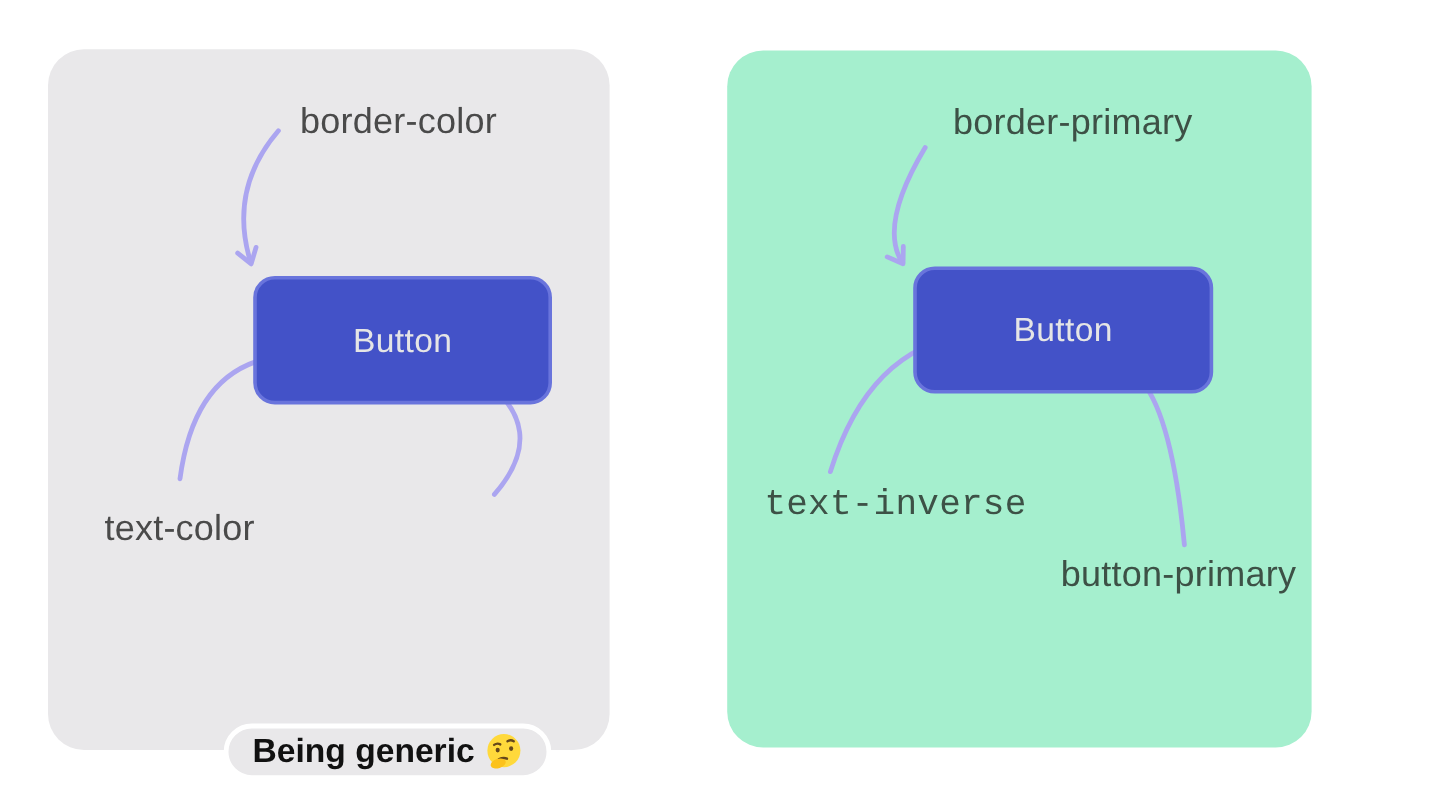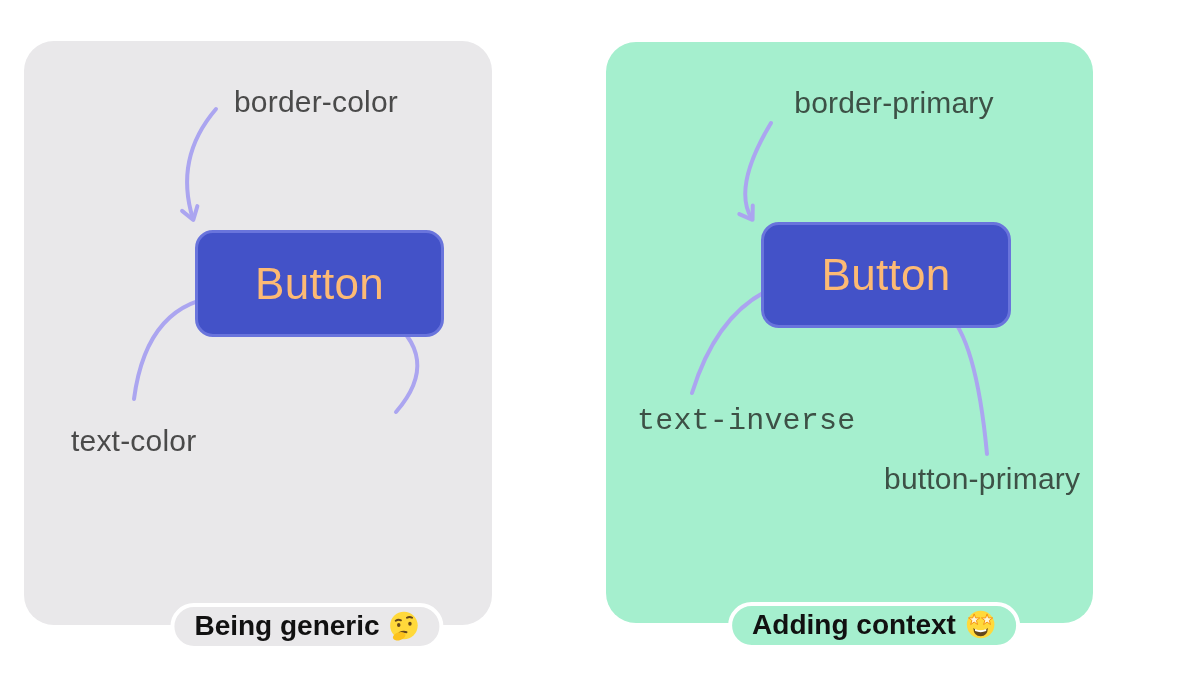--- a/index.html
+++ b/index.html
@@ -4,21 +4,21 @@
 <style>
   html,body{margin:0;padding:0;}
   body{
     width:1200px;height:675px;position:relative;overflow:hidden;
     background:#ffffff;
     font-family:"Liberation Sans", sans-serif;
   }
   .panel{
     position:absolute;border-radius:30px;
   }
-  .panel-generic{left:24px;top:41px;width:468px;height:584px;background:#e9e8ea;}
+  .panel-generic{left:40px;top:41px;width:468px;height:584px;background:#e9e8ea;}
   .panel-context{left:606px;top:42px;width:487px;height:581px;background:#a5efce;}
 
   .annotation{
     position:absolute;white-space:nowrap;
     font-size:30px;font-weight:400;letter-spacing:.2px;
   }
   .panel-generic .annotation{color:#4a4a4a;}
   .panel-context .annotation{color:#3d5146;}
   .annotation.centered{transform:translateX(-50%);}
 
@@ -32,21 +32,21 @@
   .pos-button-primary{left:278px;top:420px;}
 
   .demo-button{
     position:absolute;display:flex;align-items:center;justify-content:center;
     background:#4352c8;border:3px solid #6974dc;border-radius:18px;
     box-sizing:border-box;cursor:pointer;
   }
   .panel-generic .demo-button{left:171px;top:189px;width:249px;height:107px;}
   .panel-context .demo-button{left:155px;top:180px;width:250px;height:106px;}
   .demo-button .btn-label{
-    color:#fdba74;font-size:44px;font-weight:500;letter-spacing:.3px;
+    color:#e5e5e5;font-size:28px;font-weight:500;letter-spacing:.3px;
   }
 
   .arrows{position:absolute;left:0;top:0;overflow:visible;pointer-events:none;}
 
   .caption-pill{
     position:absolute;transform:translateX(-50%);
     display:flex;align-items:flex-start;gap:9px;
     border:4px solid #ffffff;border-radius:28px;
     padding:3px 20px 4px 20px;box-sizing:border-box;
     font-size:28px;font-weight:600;color:#111111;white-space:nowrap;
@@ -112,25 +112,15 @@
     <span class="annotation centered pos-border-primary">border-primary</span>
 
     <div class="demo-button">
       <span class="btn-label">Button</span>
     </div>
 
     <span class="annotation pos-text-inverse">text-inverse</span>
 
     <span class="annotation pos-button-primary">button-primary</span>
 
-    <div class="caption-pill">
-      <span>Adding context</span>
-      <svg class="emoji-icon" width="31" height="31" viewBox="0 0 36 36">
-        <circle cx="18" cy="18" r="16" fill="#ffd93b"></circle>
-        <polygon points="10.5,5.7 12.1,10.3 17,10.4 13.1,13.3 14.5,18 10.5,15.2 6.5,18 7.9,13.3 4,10.4 8.9,10.3" fill="#fff6d8" stroke="#f4900c" stroke-width="1.1" stroke-linejoin="round"></polygon>
-        <polygon points="25.5,5.7 27.1,10.3 32,10.4 28.1,13.3 29.5,18 25.5,15.2 21.5,18 22.9,13.3 19,10.4 23.9,10.3" fill="#fff6d8" stroke="#f4900c" stroke-width="1.1" stroke-linejoin="round"></polygon>
-        <path d="M9.5 22 Q18 30 26.5 22 Q26 31.5 18 31.5 Q10 31.5 9.5 22 Z" fill="#65471b"></path>
-        <path d="M11.5 23.2 Q18 26 24.5 23.2 L24.5 25.6 Q18 28.2 11.5 25.6 Z" fill="#ffffff"></path>
-      </svg>
-    </div>
   </section>
 
 </div>
 
 </body></html>

